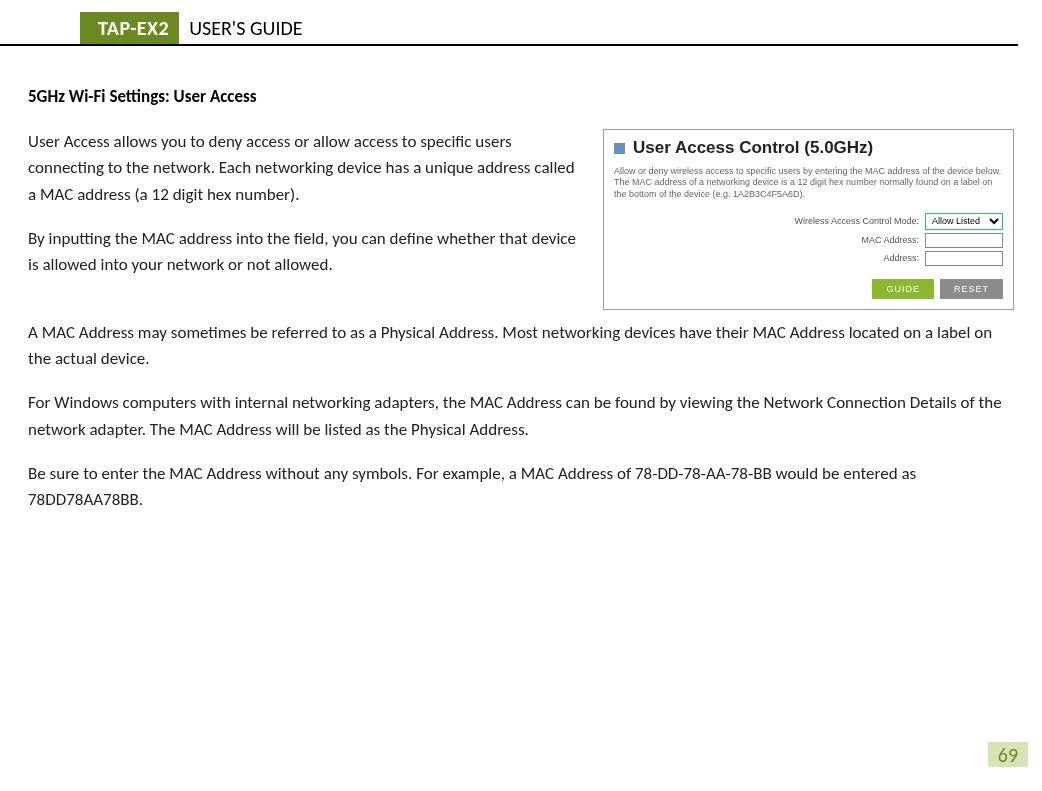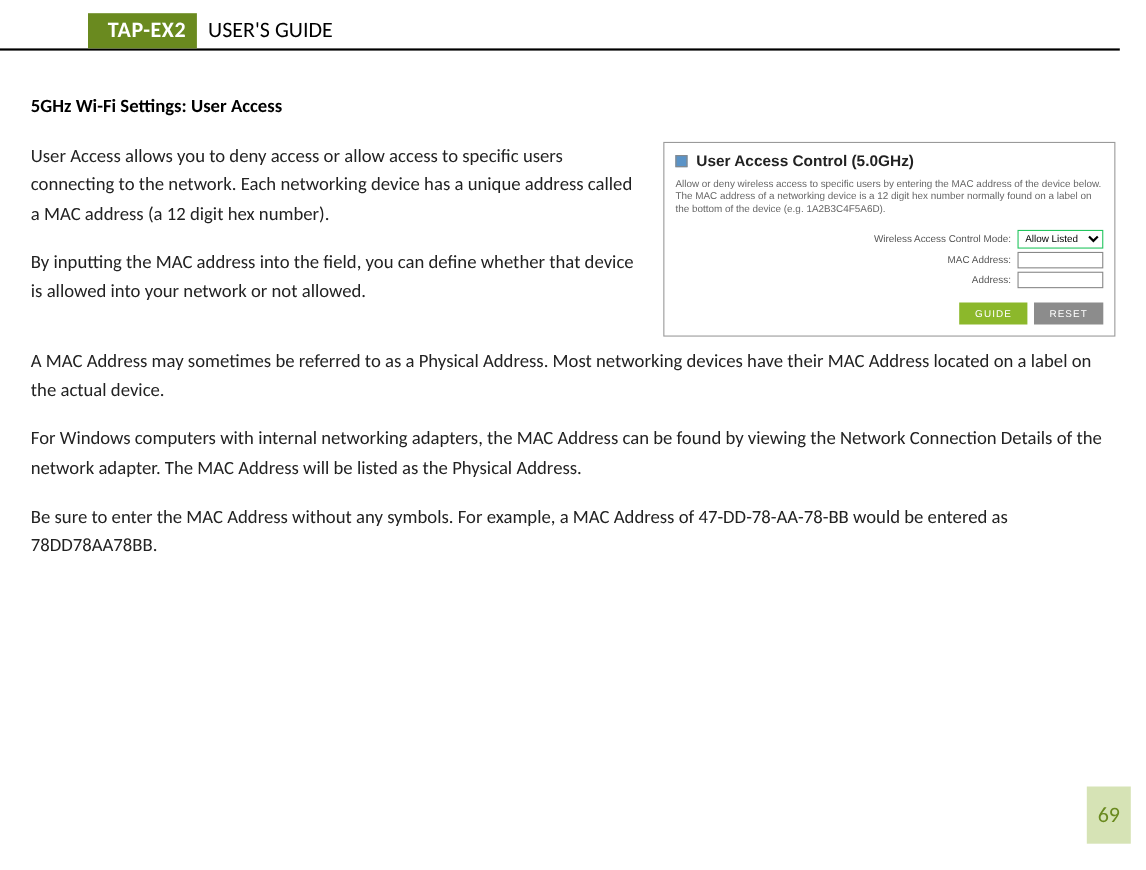--- a/index.html
+++ b/index.html
@@ -58,21 +58,21 @@
     }
     .fig-swatch {
       width: 11px;
       height: 11px;
       background: #5a93c7;
       border: 1px solid #888;
       margin-right: 8px;
     }
     .fig-title {
       font-weight: bold;
-      font-size: 14px;
+      font-size: 17px;
       color: #222;
     }
     .fig-desc {
       font-size: 9px;
       color: #676767;
       padding: 4px 10px 6px 10px;
       line-height: 1.25;
     }
     .fig-form {
       padding: 4px 10px 4px 10px;
@@ -126,21 +126,21 @@
       line-height: 1.55;
       margin-bottom: 18px;
       color: #222;
     }
     .clear { clear: both; }
     .page-number {
       position: absolute;
       right: 14px;
       bottom: 24px;
       width: 40px;
-      height: 52px;
+      height: 25px;
       background: #d6e3b5;
       color: #6a8a1f;
       font-size: 20px;
       display: flex;
       align-items: center;
       justify-content: center;
     }
   </style>
 </head>
 <body>
@@ -180,17 +180,17 @@
       <button class="btn btn-reset">RESET</button>
     </div>
   </div>
 
   <div class="body-text">
     <p>User Access allows you to deny access or allow access to specific users connecting to the network. Each networking device has a unique address called a MAC address (a 12 digit hex number).</p>
     <p>By inputting the MAC address into the field, you can define whether that device is allowed into your network or not allowed.</p>
     <div class="clear"></div>
     <p>A MAC Address may sometimes be referred to as a Physical Address. Most networking devices have their MAC Address located on a label on the actual device.</p>
     <p>For Windows computers with internal networking adapters, the MAC Address can be found by viewing the Network Connection Details of the network adapter. The MAC Address will be listed as the Physical Address.</p>
-    <p>Be sure to enter the MAC Address without any symbols. For example, a MAC Address of 47-DD-78-AA-78-BB would be entered as 78DD78AA78BB.</p>
+    <p>Be sure to enter the MAC Address without any symbols. For example, a MAC Address of 78-DD-78-AA-78-BB would be entered as 78DD78AA78BB.</p>
   </div>
 </div>
 
 <div class="page-number">69</div>
 
 </body></html>

